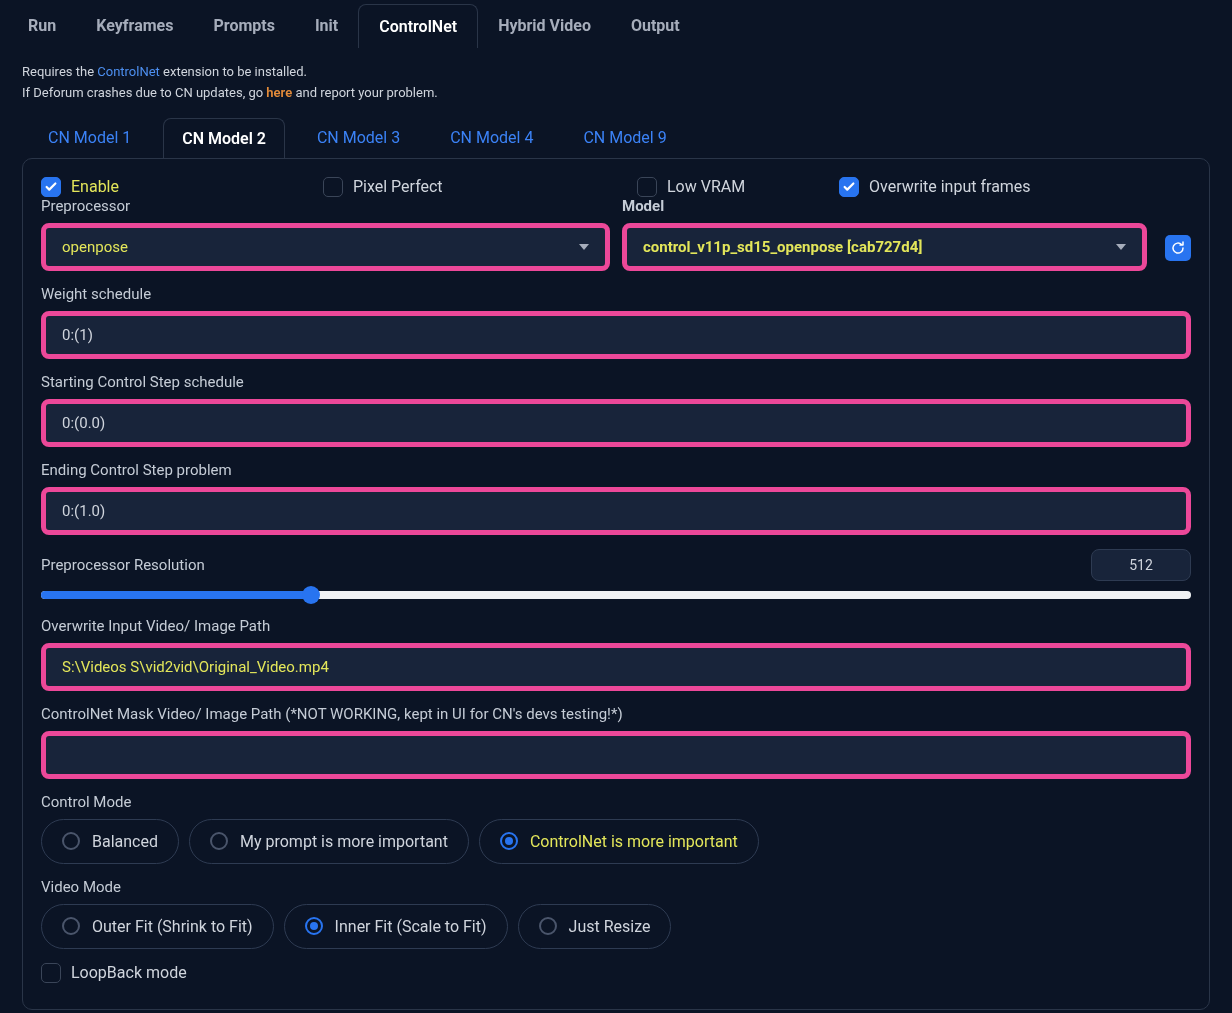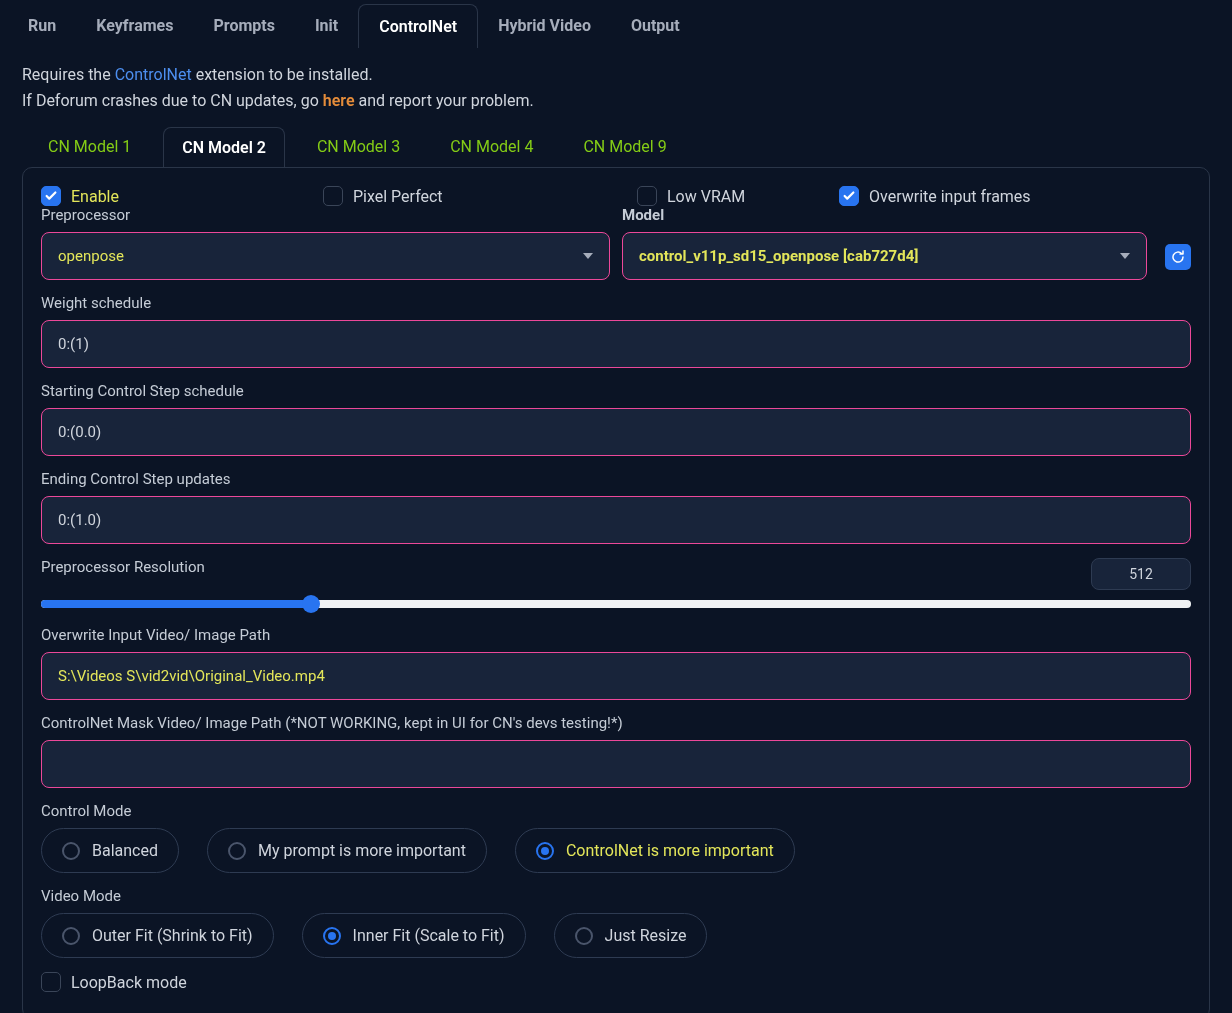--- a/index.html
+++ b/index.html
@@ -28,32 +28,32 @@
 .top-tab.active {
   background: #0b1425;
   color: #ffffff;
   font-weight: 600;
   border: 1px solid #2a3548;
   border-bottom: none;
 }
 .info {
   padding: 14px 14px 8px 14px;
   line-height: 1.6;
-  font-size: 16px;
+  font-size: 13px;
 }
 .link-blue { color: #4d8ff0; }
 .link-orange { color: #e58c3a; font-weight: 600; }
 .sub-tabs {
   display: flex;
   gap: 14px;
   padding: 6px 0 0 22px;
 }
 .sub-tab {
   padding: 10px 18px;
-  color: #84cc16;
+  color: #3b82f6;
   cursor: pointer;
   border-radius: 8px 8px 0 0;
   font-size: 16px;
 }
 .sub-tab.active {
   color: #ffffff;
   font-weight: 600;
   border: 1px solid #2a3548;
   border-bottom: none;
   background: #0b1425;
@@ -88,21 +88,21 @@
   margin-bottom: 14px;
 }
 .grid2 > div { flex: 1; }
 .field-label {
   font-size: 15px;
   color: #c5ccd6;
   margin-bottom: 8px;
 }
 .select, .text-input {
   background: #18243a;
-  border: 1px solid #ec4899;
+  border: 5px solid #ec4899;
   border-radius: 8px;
   height: 48px;
   display: flex;
   align-items: center;
   padding: 0 16px;
   color: #d0d5dd;
   font-size: 15px;
   width: 100%;
 }
 .select { justify-content: space-between; }
@@ -122,21 +122,21 @@
   justify-content: center;
   margin-left: 18px;
   align-self: center;
   margin-top: 28px;
 }
 .refresh-btn svg { width: 16px; height: 16px; }
 .field-block { margin-bottom: 14px; }
 .slider-row {
   display: flex;
   justify-content: space-between;
-  align-items: flex-start;
+  align-items: center;
   margin-bottom: 10px;
 }
 .slider-value {
   background: #18243a;
   border: 1px solid #2e3b52;
   border-radius: 8px;
   width: 100px;
   height: 32px;
   display: flex;
   align-items: center;
@@ -163,21 +163,21 @@
   left: 23.5%;
   top: 50%;
   transform: translate(-50%, -50%);
   width: 18px;
   height: 18px;
   background: #2874f0;
   border-radius: 50%;
 }
 .radio-group {
   display: flex;
-  gap: 28px;
+  gap: 10px;
   margin-bottom: 14px;
 }
 .radio-pill {
   display: flex;
   align-items: center;
   gap: 12px;
   padding: 12px 20px;
   border: 1px solid #2e3b52;
   border-radius: 999px;
   cursor: pointer;
@@ -299,21 +299,21 @@
     <div class="field-label">Weight schedule</div>
     <div class="text-input">0:(1)</div>
   </div>
 
   <div class="field-block">
     <div class="field-label">Starting Control Step schedule</div>
     <div class="text-input">0:(0.0)</div>
   </div>
 
   <div class="field-block">
-    <div class="field-label">Ending Control Step updates</div>
+    <div class="field-label">Ending Control Step problem</div>
     <div class="text-input">0:(1.0)</div>
   </div>
 
   <div class="field-block">
     <div class="slider-row">
       <div class="field-label" style="margin:0;">Preprocessor Resolution</div>
       <div class="slider-value">512</div>
     </div>
     <div class="slider-track">
       <div class="slider-fill"></div>

